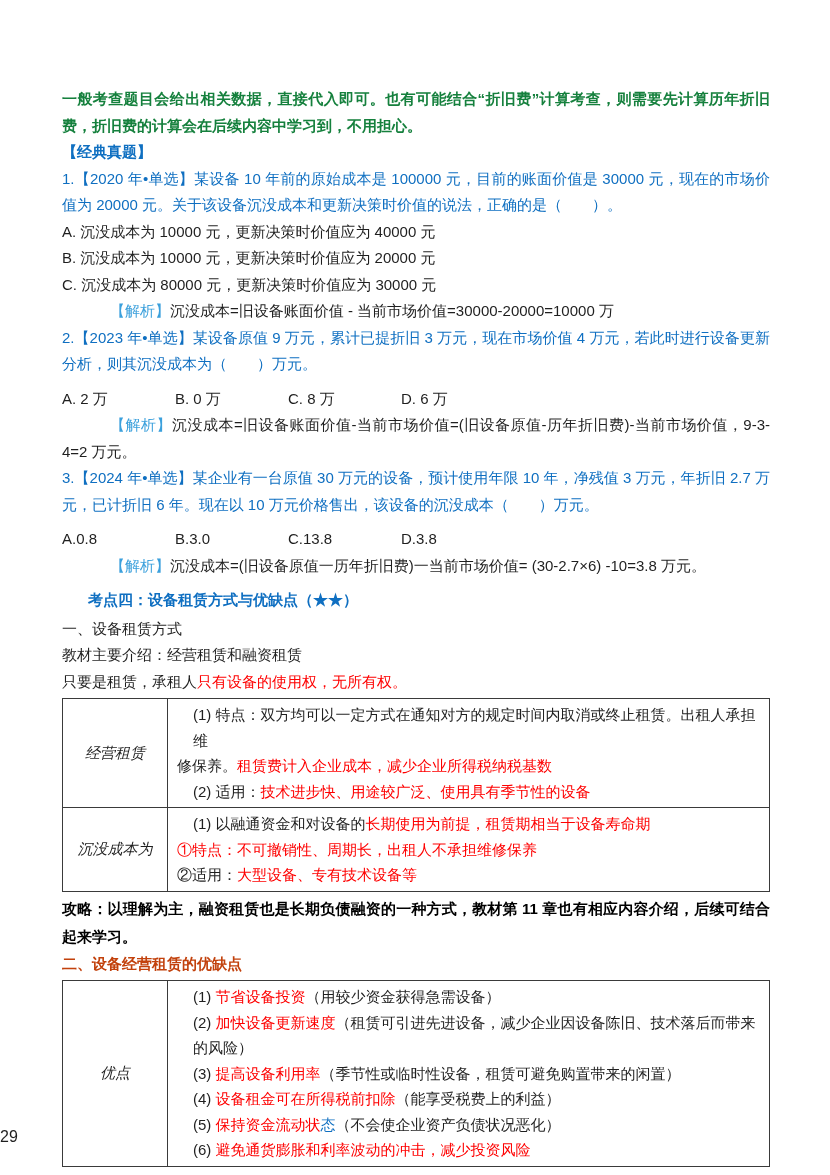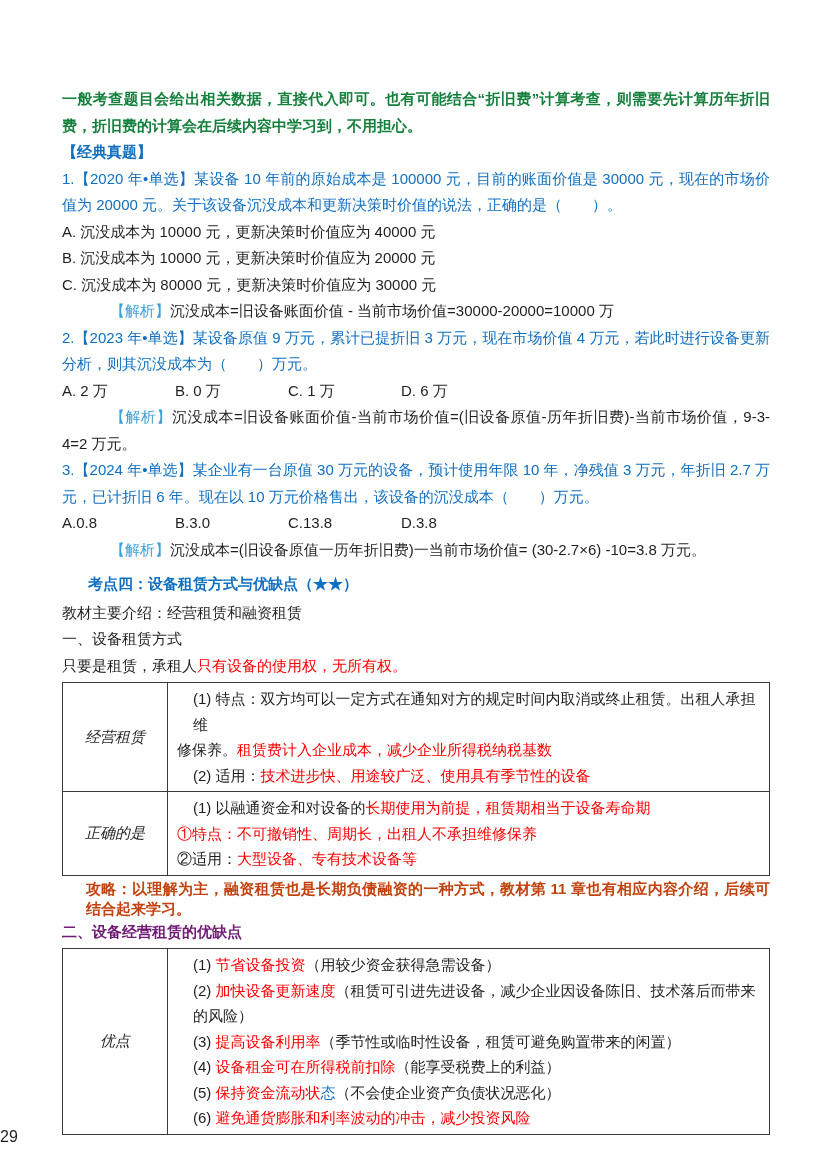--- a/index.html
+++ b/index.html
@@ -17,27 +17,27 @@
   }
   p, .line { margin:0; padding:0; }
   .justify { text-align:justify; }
   .red   { color:#fe0000; }
   .blue  { color:#0f6fc1; }
   .lightblue { color:#3ba0dc;margin-left:48px; }
   .intro { color:#15803d; font-weight:bold; text-align:justify; }
   .classic-header { color:#0f6fc1; font-weight:bold; }
   .q-stem { color:#0f6fc1; text-align:justify; }
   .opt-row .opt { display:inline-block; width:113px; }
-  .opt-row .opt:last-child { width:auto; }
+  .opt-row .opt:last-child { width:auto;margin-top:8px; }
   .kaodian {
     color:#0f6fc1; font-weight:bold; padding-left:26px;
     margin-top:8px; margin-bottom:2px;
   }
-  .sub-blue { color:#701a75; font-weight:bold; }
-  .strategy { color:#c2410c; font-weight:bold; text-align:justify; line-height:20px;margin-left:24px; }
+  .sub-blue { color:#c2410c; font-weight:bold; }
+  .strategy { color:#000000; font-weight:bold; text-align:justify; line-height:28px; }
   table.doc-table {
     border-collapse:collapse; width:100%;
     margin:3px 0 3px 0;
     font-size:15px;
   }
   table.doc-table td { border:1px solid #3a3a3a; vertical-align:middle; }
   td.label-cell { width:102px; text-align:center; color:#1f1f1f;font-style:italic; }
   td.content-cell { padding:3px 9px; line-height:25.5px; }
   .tline { margin:0; }
   .tline.indent { padding-left:16px; }
@@ -56,47 +56,47 @@
   <p class="classic-header">【经典真题】</p>
 
   <p class="q-stem">1.【2020 年•单选】某设备 10 年前的原始成本是 100000 元，目前的账面价值是 30000 元，现在的市场价值为 20000 元。关于该设备沉没成本和更新决策时价值的说法，正确的是（　　）。</p>
   <p class="line">A. 沉没成本为 10000 元，更新决策时价值应为 40000 元</p>
   <p class="line">B. 沉没成本为 10000 元，更新决策时价值应为 20000 元</p>
   <p class="line">C. 沉没成本为 80000 元，更新决策时价值应为 30000 元</p>
   <p class="line"><span class="lightblue">【解析】</span><span>沉没成本=旧设备账面价值 - 当前市场价值=30000-20000=10000 万</span></p>
 
   <p class="q-stem">2.【2023 年•单选】某设备原值 9 万元，累计已提折旧 3 万元，现在市场价值 4 万元，若此时进行设备更新分析，则其沉没成本为（　　）万元。</p>
   <p class="line opt-row">
-    <span class="opt">A. 2 万</span><span class="opt">B. 0 万</span><span class="opt">C. 1 万</span><span class="opt">D. 6 万</span>
+    <span class="opt">A. 2 万</span><span class="opt">B. 0 万</span><span class="opt">C. 8 万</span><span class="opt">D. 6 万</span>
   </p>
   <p class="line justify"><span class="lightblue">【解析】</span><span>沉没成本=旧设备账面价值-当前市场价值=(旧设备原值-历年折旧费)-当前市场价值，9-3-4=2 万元。</span></p>
 
   <p class="q-stem">3.【2024 年•单选】某企业有一台原值 30 万元的设备，预计使用年限 10 年，净残值 3 万元，年折旧 2.7 万元，已计折旧 6 年。现在以 10 万元价格售出，该设备的沉没成本（　　）万元。</p>
   <p class="line opt-row">
     <span class="opt">A.0.8</span><span class="opt">B.3.0</span><span class="opt">C.13.8</span><span class="opt">D.3.8</span>
   </p>
   <p class="line"><span class="lightblue">【解析】</span><span>沉没成本=(旧设备原值一历年折旧费)一当前市场价值= (30-2.7×6) -10=3.8 万元。</span></p>
 
   <p class="kaodian">考点四：设备租赁方式与优缺点（★★）</p>
+  <p class="line">一、设备租赁方式</p>
   <p class="line">教材主要介绍：经营租赁和融资租赁</p>
-  <p class="line">一、设备租赁方式</p>
   <p class="line"><span>只要是租赁，承租人</span><span class="red">只有设备的使用权，无所有权。</span></p>
 
   <table class="doc-table">
     <tbody>
         <tr>
       <td class="label-cell">经营租赁</td>
       <td class="content-cell">
         <p class="tline indent">(1) 特点：双方均可以一定方式在通知对方的规定时间内取消或终止租赁。出租人承担维</p>
         <p class="tline"><span>修保养。</span><span class="red">租赁费计入企业成本，减少企业所得税纳税基数</span></p>
         <p class="tline indent"><span>(2) 适用：</span><span class="red">技术进步快、用途较广泛、使用具有季节性的设备</span></p>
       </td>
     </tr>
     <tr>
-      <td class="label-cell">正确的是</td>
+      <td class="label-cell">沉没成本为</td>
       <td class="content-cell">
         <p class="tline indent"><span>(1) 以融通资金和对设备的</span><span class="red">长期使用为前提，租赁期相当于设备寿命期</span></p>
         <p class="tline red">①特点：不可撤销性、周期长，出租人不承担维修保养</p>
         <p class="tline"><span>②适用：</span><span class="red">大型设备、专有技术设备等</span></p>
       </td>
     </tr>
   </tbody>
     </table>
 
   <p class="strategy">攻略：以理解为主，融资租赁也是长期负债融资的一种方式，教材第 11 章也有相应内容介绍，后续可结合起来学习。</p>

